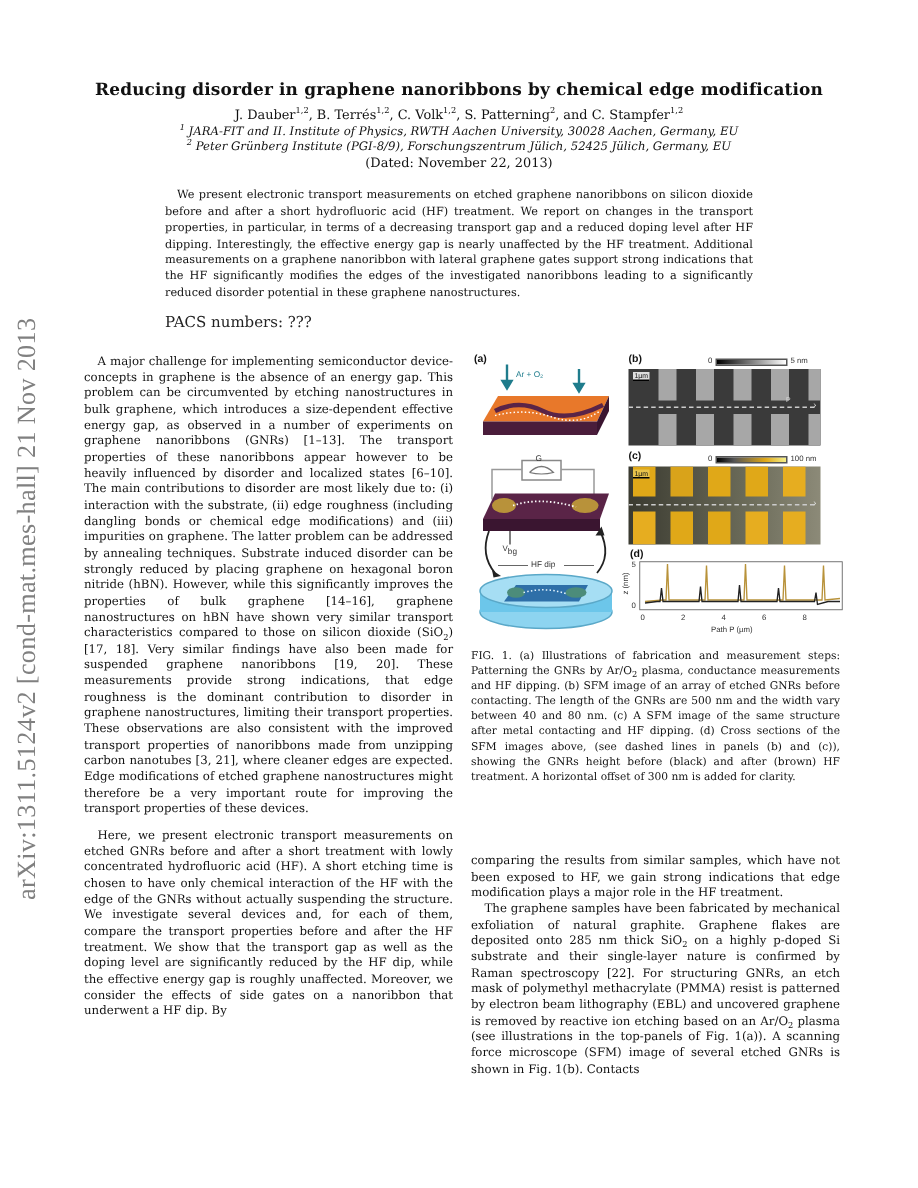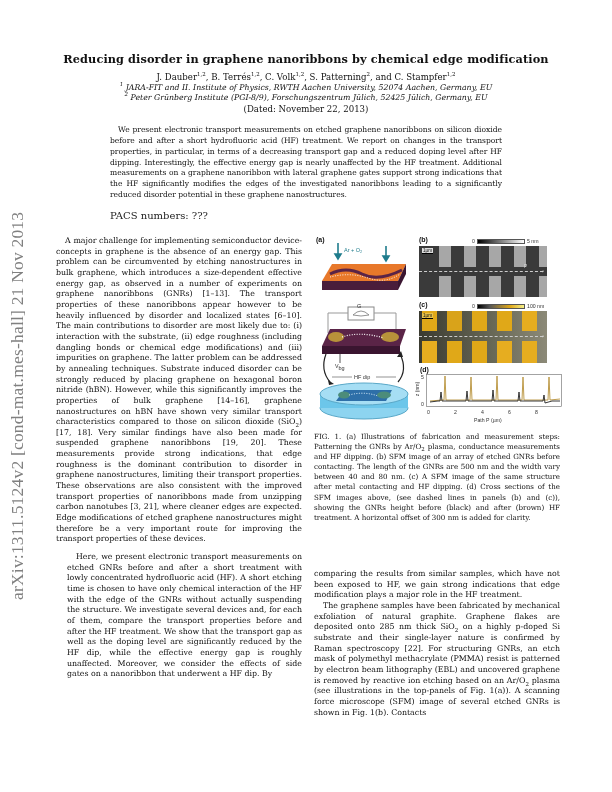--- a/index.html
+++ b/index.html
@@ -8,21 +8,21 @@
   #title { position:absolute; top:52px; left:0; width:612px; text-align:center; font-size:11.3px; font-weight:bold; letter-spacing:0.1px; }
   #authors { position:absolute; top:72px; left:0; width:612px; text-align:center; font-size:8.6px; line-height:10.6px; }
   #authors .aff { font-style:italic; font-size:7.8px; }
   #authors sup, .col sup { font-size:5.5px; vertical-align:super; line-height:0; }
   #abstract { position:absolute; top:125px; left:110px; width:392px; font-size:7.55px; line-height:10.85px; text-align:justify; text-indent:8px; }
   #pacs { position:absolute; top:210px; left:110px; font-size:10px; color:#222; }
   #arxiv { position:absolute; left:7px; top:600px; transform-origin:0 0; transform:rotate(-90deg); font-family:"Liberation Serif", serif; font-size:17.5px; color:#808080; white-space:nowrap; letter-spacing:0.2px; }
   .col { position:absolute; font-size:7.85px; line-height:10.65px; text-align:justify; hyphens:manual; }
   .col p { text-indent:9px; }
   #left-col { left:56px; top:236px; width:246px; }
-  #left-col p + p { margin-top:7px;margin-left:11px; }
+  #left-col p + p { margin-top:7px; }
   #right-col { left:314px; top:569px; width:246px; }
   #caption { position:absolute; left:314px; top:432px; width:246px; font-size:7.1px; line-height:10.1px; text-align:justify; }
   sub { font-size:5.5px; vertical-align:sub; line-height:0; }
   
   #figure { position:absolute; left:316px; top:236px; width:246px; height:188px; }
   .panel-label { position:absolute; font-family:"Liberation Sans", sans-serif; font-size:7px; font-weight:bold; color:#111; }
   .small-sans { font-family:"Liberation Sans", sans-serif; font-size:5.2px; color:#333; position:absolute; white-space:nowrap; }
   .sfm { position:absolute; overflow:hidden; }
   .bar { position:absolute; }
   .dash { position:absolute; height:0; border-top:1.3px dashed #ccc; }
@@ -37,21 +37,21 @@
 
 <div id="authors">
   <div>
     <span>J. Dauber</span><sup>1,2</sup>,
     <span>B. Terrés</span><sup>1,2</sup>,
     <span>C. Volk</span><sup>1,2</sup>,
     <span>S. Patterning</span><sup>2</sup>,
     <span>and</span>
     <span>C. Stampfer</span><sup>1,2</sup>
   </div>
-  <div class="aff"><sup>1</sup> <span>JARA-FIT and II. Institute of Physics, RWTH Aachen University, 52074 Aachen, Germany, EU</span></div>
+  <div class="aff"><sup>1</sup> <span>JARA-FIT and II. Institute of Physics, RWTH Aachen University, 30028 Aachen, Germany, EU</span></div>
   <div class="aff"><sup>2</sup> <span>Peter Grünberg Institute (PGI-8/9), Forschungszentrum Jülich, 52425 Jülich, Germany, EU</span></div>
   <div>(Dated:   November 22, 2013)</div>
 </div>
 
 <p id="abstract">We present electronic transport measurements on etched graphene nanoribbons on silicon dioxide before and after a short hydrofluoric acid (HF) treatment. We report on changes in the transport properties, in particular, in terms of a decreasing transport gap and a reduced doping level after HF dipping. Interestingly, the effective energy gap is nearly unaffected by the HF treatment. Additional measurements on a graphene nanoribbon with lateral graphene gates support strong indications that the HF significantly modifies the edges of the investigated nanoribbons leading to a significantly reduced disorder potential in these graphene nanostructures.</p>
 <div id="pacs">PACS numbers: ???</div>
 
 <div id="left-col" class="col">
   <p><span>A major challenge for implementing semiconductor device-concepts in graphene is the absence of an energy gap. This problem can be circumvented by etching nanostructures in bulk graphene, which introduces a size-dependent effective energy gap, as observed in a number of experiments on graphene nanoribbons (GNRs) [1–13]. The transport properties of these nanoribbons appear however to be heavily influenced by disorder and localized states  [6–10]. The main contributions to disorder are most likely due to: (i) interaction with the substrate, (ii) edge roughness (including dangling bonds or chemical edge modifications) and (iii) impurities on graphene. The latter problem can be addressed by annealing techniques. Substrate induced disorder can be strongly reduced by placing graphene on hexagonal boron nitride (hBN). However, while this significantly improves the properties of bulk graphene [14–16], graphene nanostructures on hBN have shown very similar transport characteristics compared to those on silicon dioxide (SiO</span><sub>2</sub><span>) [17, 18]. Very similar findings have also been made for suspended graphene nanoribbons [19, 20]. These measurements provide strong indications, that edge roughness is the dominant contribution to disorder in graphene nanostructures, limiting their transport properties. These observations are also consistent with the improved transport properties of nanoribbons made from unzipping carbon nanotubes [3, 21], where cleaner edges are expected. Edge modifications of etched graphene nanostructures might therefore be a very important route for improving the transport properties of these devices.</span></p>
   <p>Here, we present electronic transport measurements on etched GNRs before and after a short treatment with lowly concentrated hydrofluoric acid (HF). A short etching time is chosen to have only chemical interaction of the HF with the edge of the GNRs without actually suspending the structure. We investigate several devices and, for each of them, compare the transport properties before and after the HF treatment. We show that the transport gap as well as the doping level are significantly reduced by the HF dip, while the effective energy gap is roughly unaffected. Moreover, we consider the effects of side gates on a nanoribbon that underwent a HF dip. By</p>

